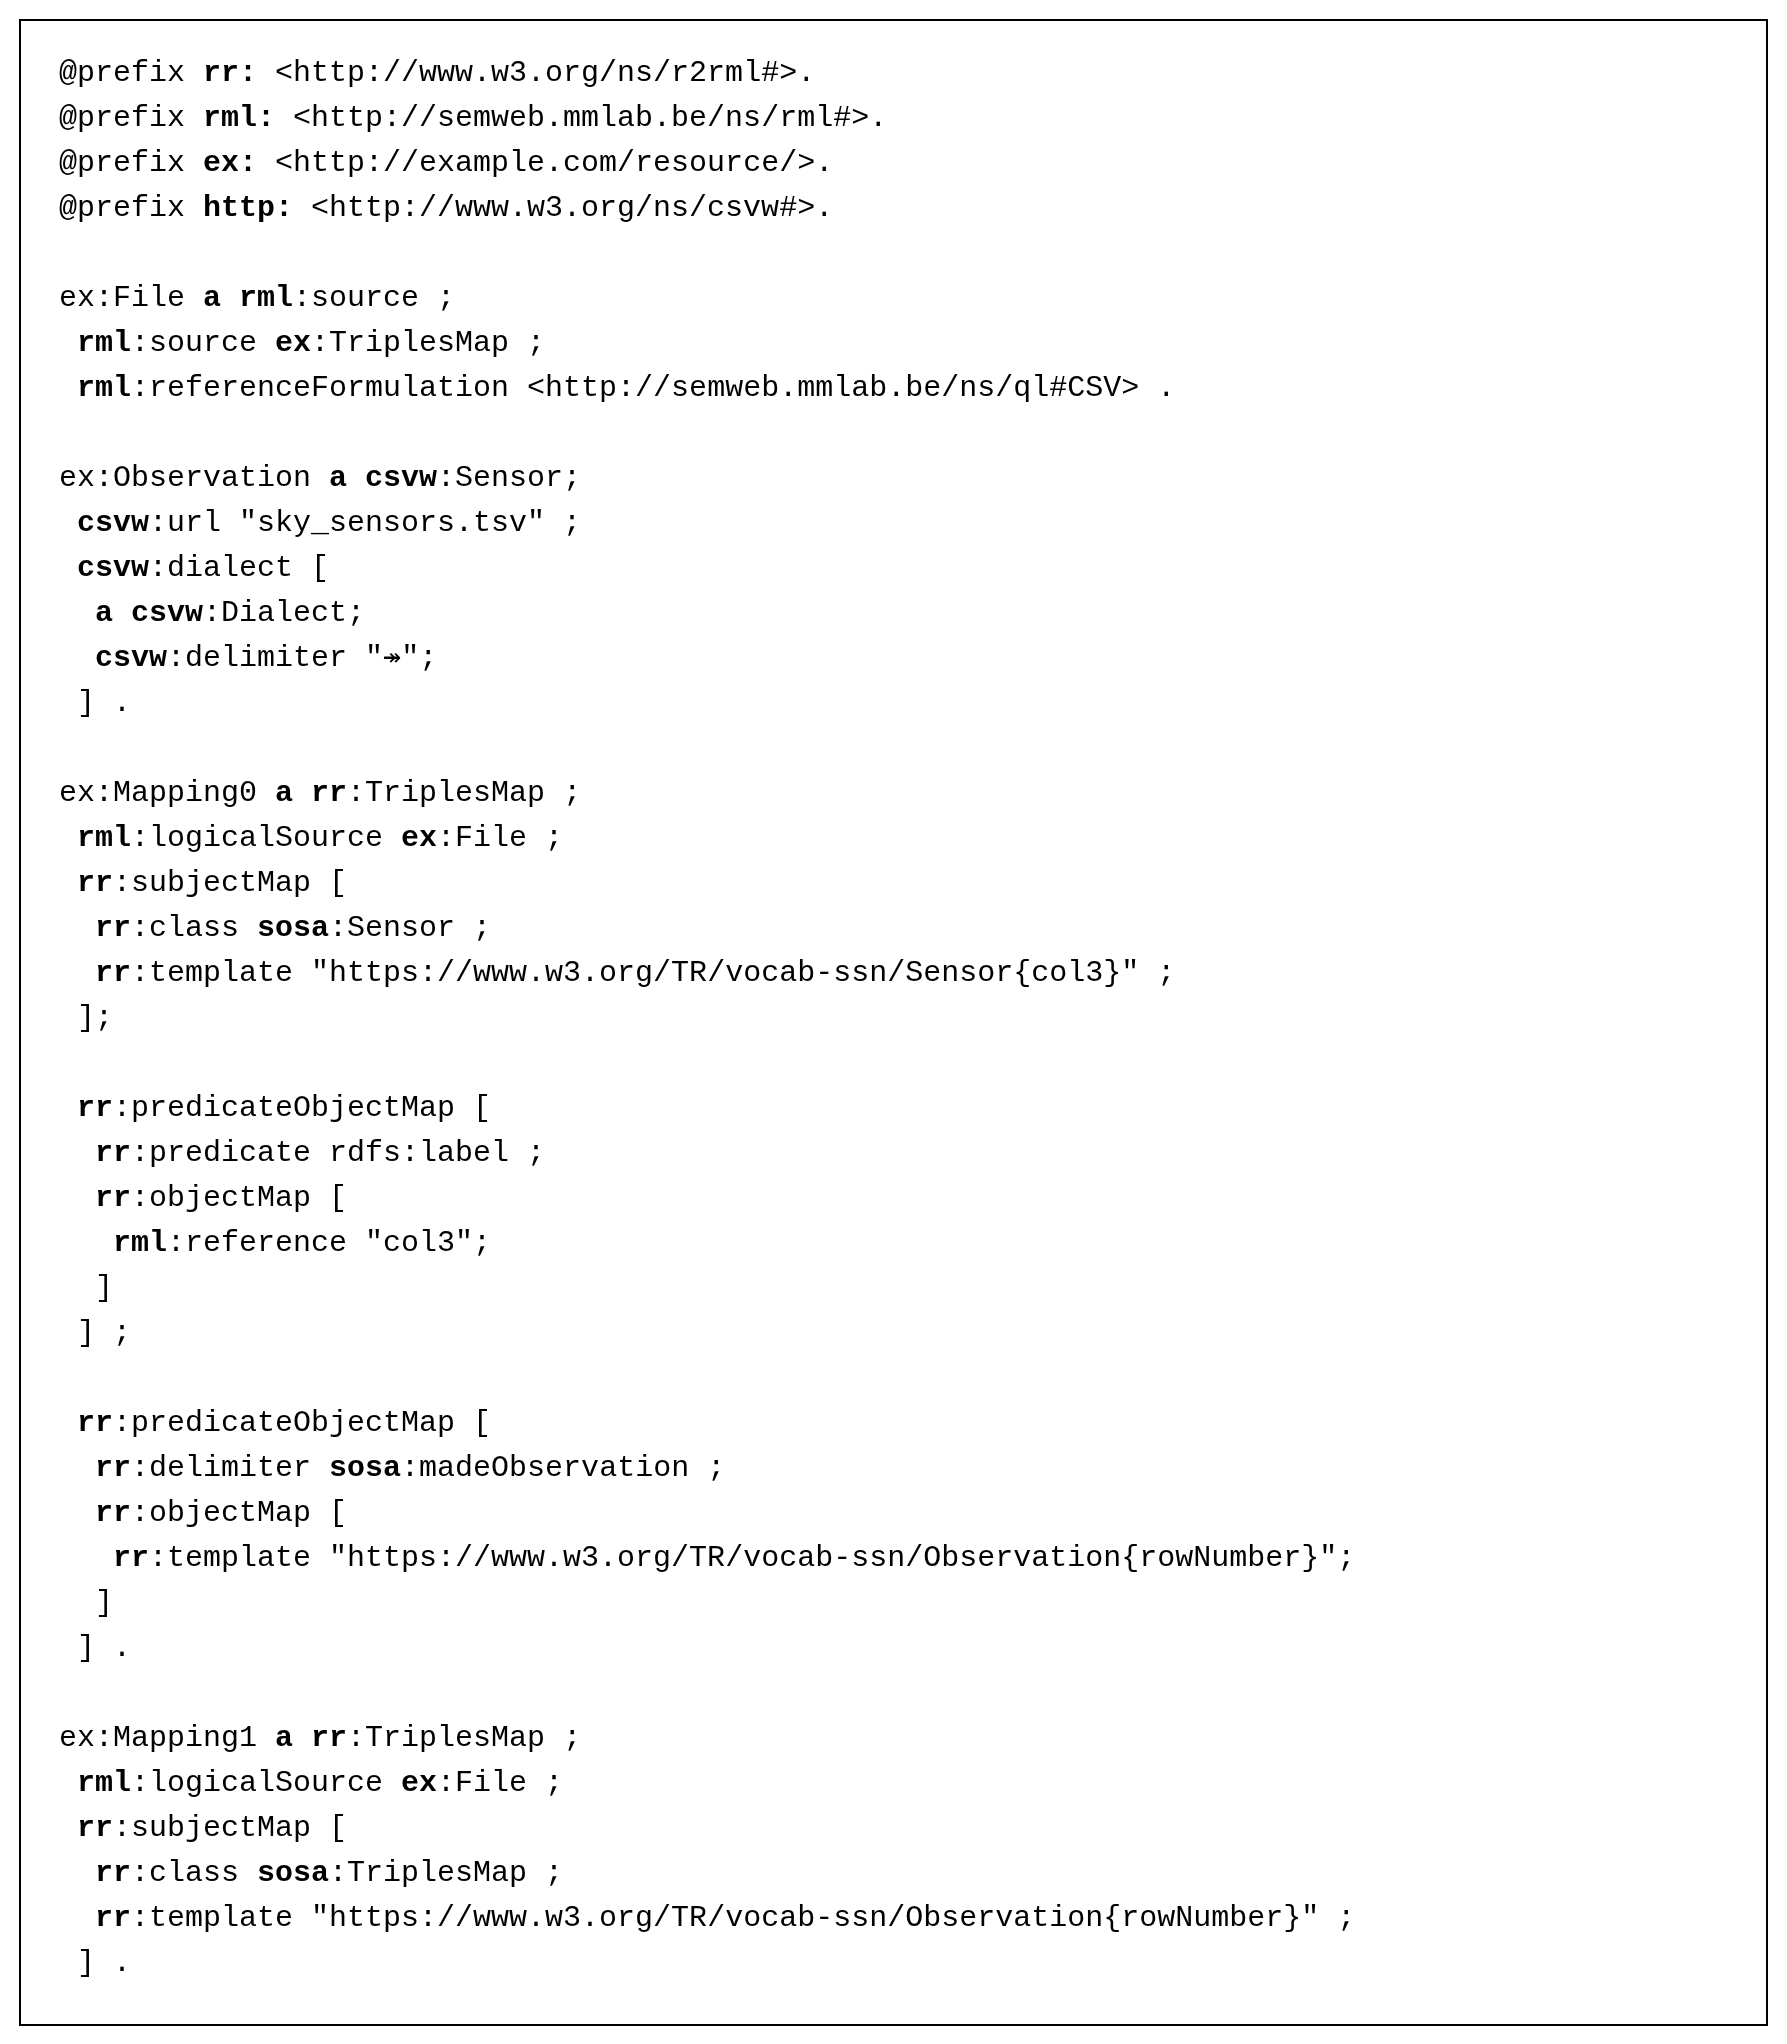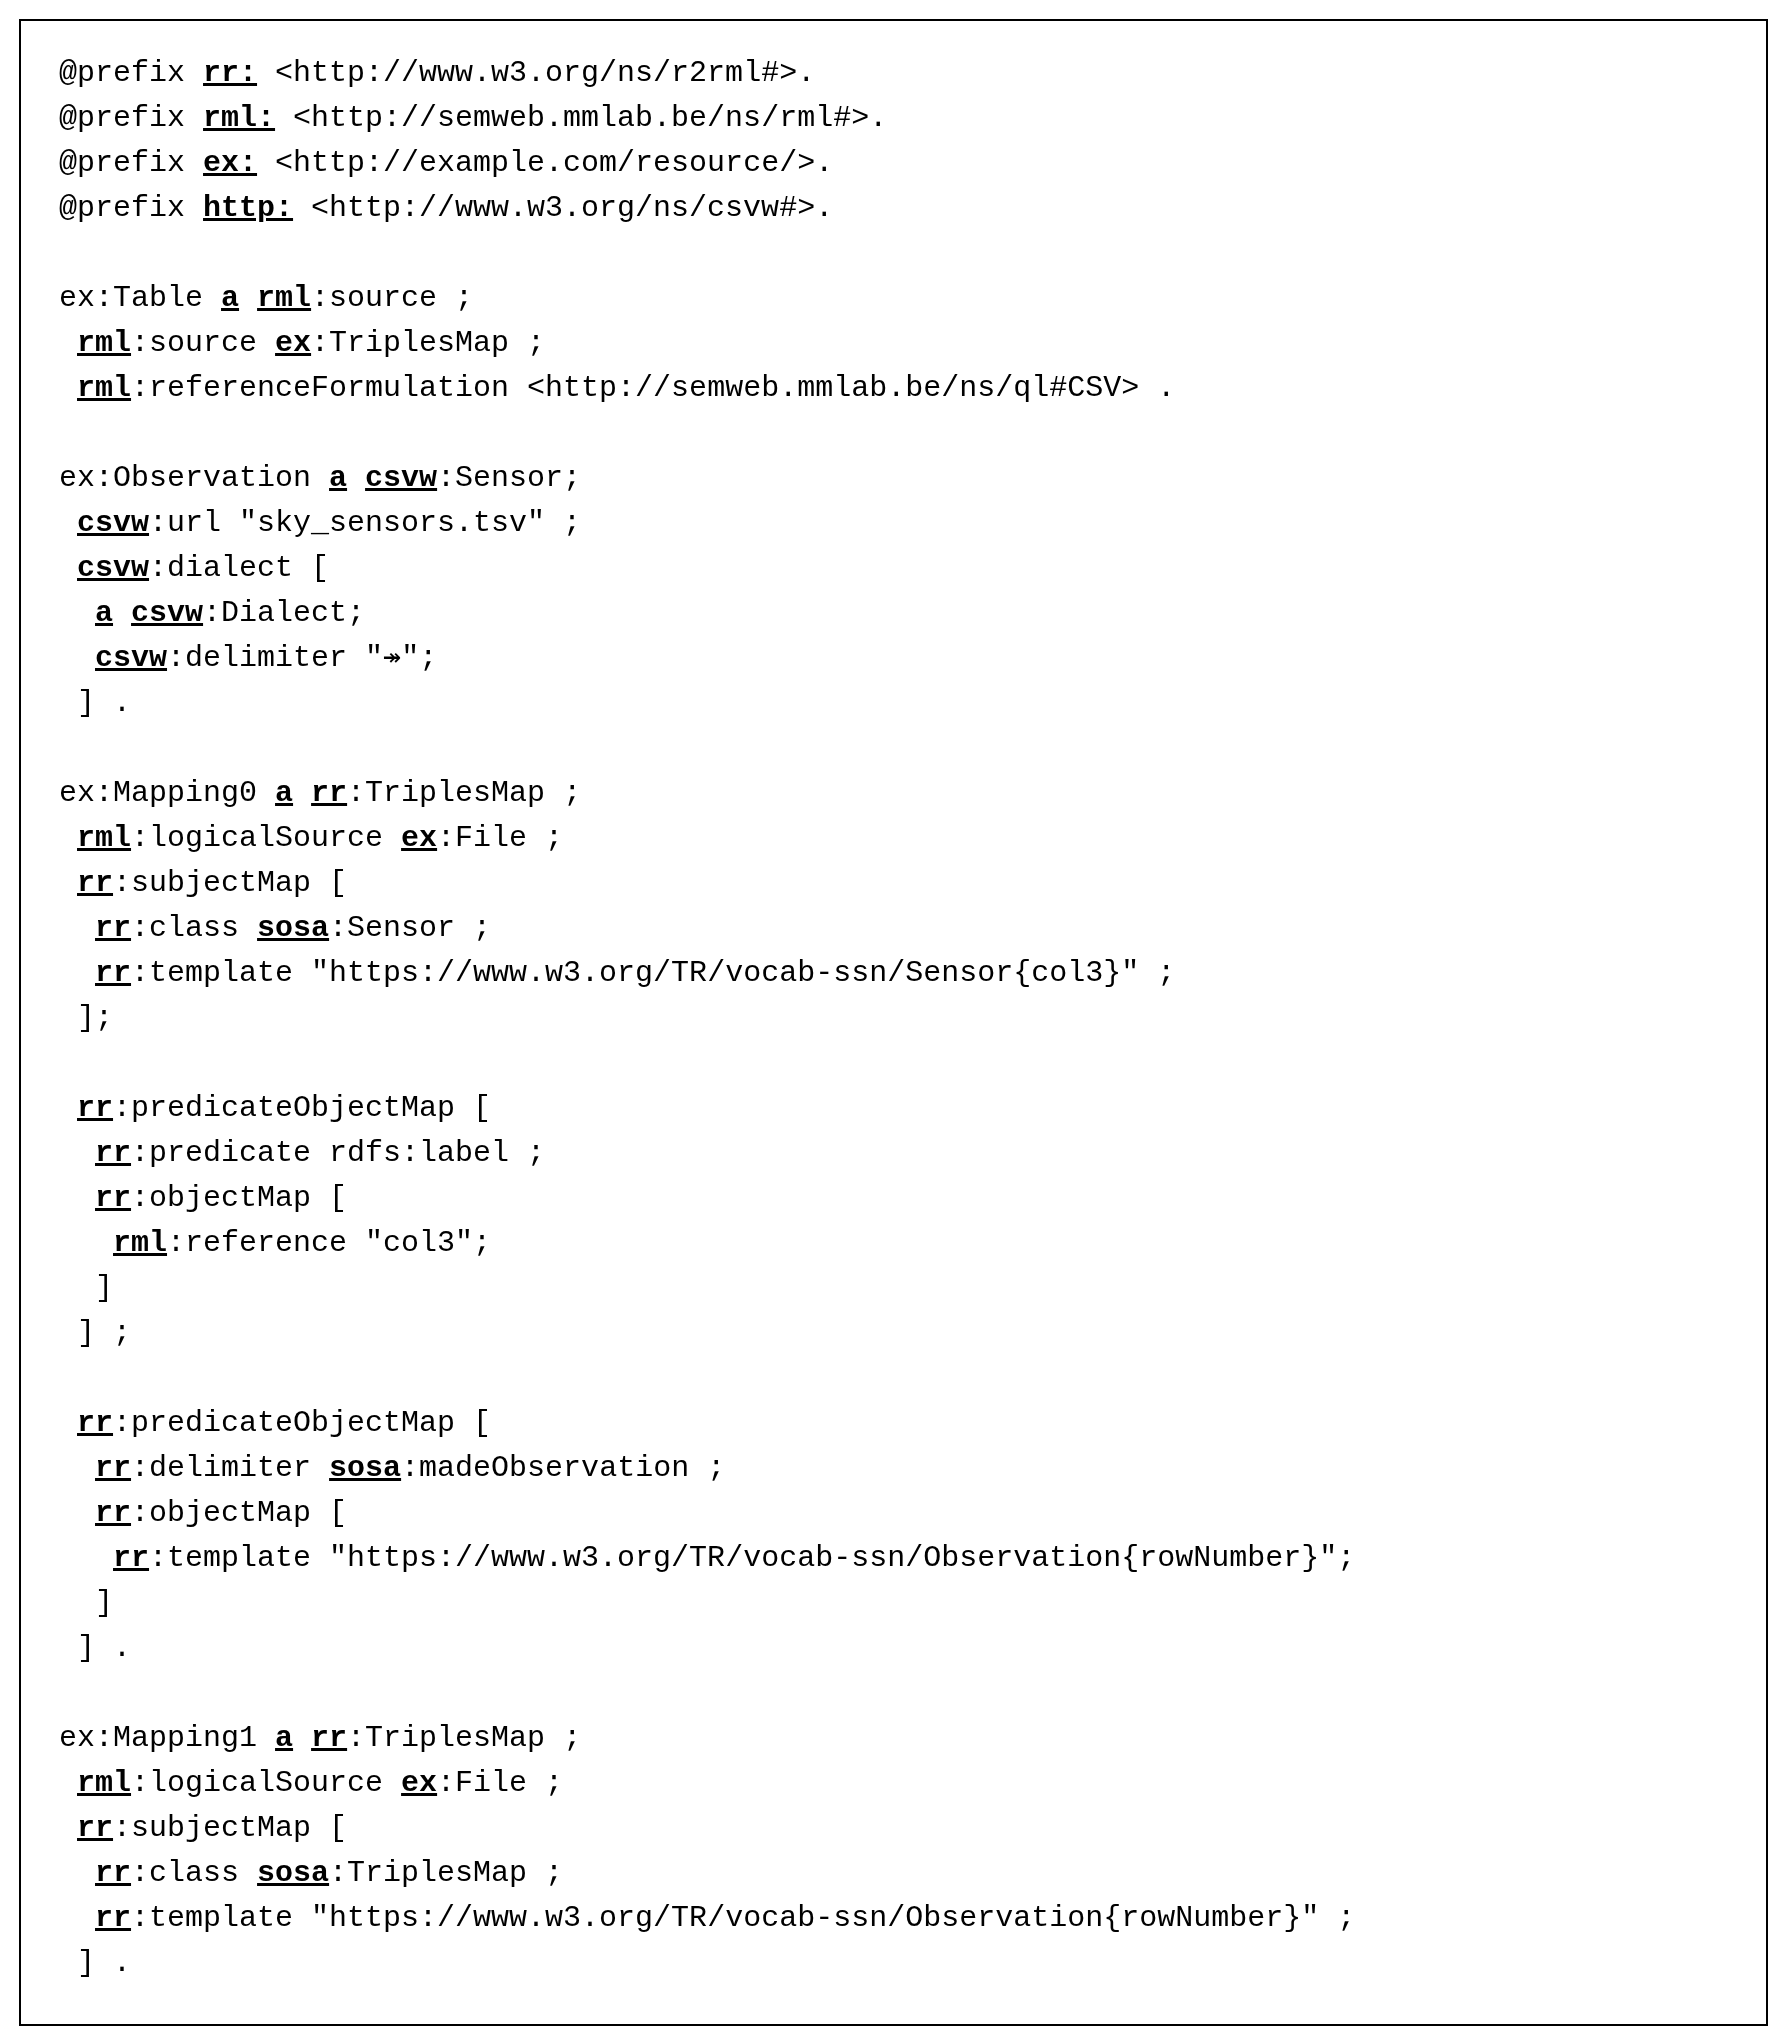--- a/index.html
+++ b/index.html
@@ -16,32 +16,32 @@
   .code-box {
     border: 2.8px solid #000;
     padding: 30px 38px 38px 38px;
     box-sizing: border-box;
     font-size: 30px;
     line-height: 1.5;
     white-space: pre;
     font-family: "Courier New", Courier, monospace;
     color: #000;
   }
-  .bold { font-weight: 700; text-decoration: underline; }
+  .bold { font-weight: 700; }
 </style>
 </head>
 <body>
 
 <div class="page">
 <div class="code-box"><span><span>@prefix </span><span class="bold">rr:</span><span> &lt;http://www.w3.org/ns/r2rml#&gt;.</span></span>
 <span><span>@prefix </span><span class="bold">rml:</span><span> &lt;http://semweb.mmlab.be/ns/rml#&gt;.</span></span>
 <span><span>@prefix </span><span class="bold">ex:</span><span> &lt;http://example.com/resource/&gt;.</span></span>
 <span><span>@prefix </span><span class="bold">http:</span><span> &lt;http://www.w3.org/ns/csvw#&gt;.</span></span>
 
-<span><span>ex:Table </span><span class="bold">a</span><span> </span><span class="bold">rml</span><span>:source ;</span></span>
+<span><span>ex:File </span><span class="bold">a</span><span> </span><span class="bold">rml</span><span>:source ;</span></span>
 <span><span> </span><span class="bold">rml</span><span>:source </span><span class="bold">ex</span><span>:TriplesMap ;</span></span>
 <span><span> </span><span class="bold">rml</span><span>:referenceFormulation &lt;http://semweb.mmlab.be/ns/ql#CSV&gt; .</span></span>
 
 <span><span>ex:Observation </span><span class="bold">a</span><span> </span><span class="bold">csvw</span><span>:Sensor;</span></span>
 <span><span> </span><span class="bold">csvw</span><span>:url "sky_sensors.tsv" ;</span></span>
 <span><span> </span><span class="bold">csvw</span><span>:dialect [</span></span>
 <span><span>  </span><span class="bold">a</span><span> </span><span class="bold">csvw</span><span>:Dialect;</span></span>
 <span><span>  </span><span class="bold">csvw</span><span>:delimiter "↠";</span></span>
 <span> ] .</span>
 

